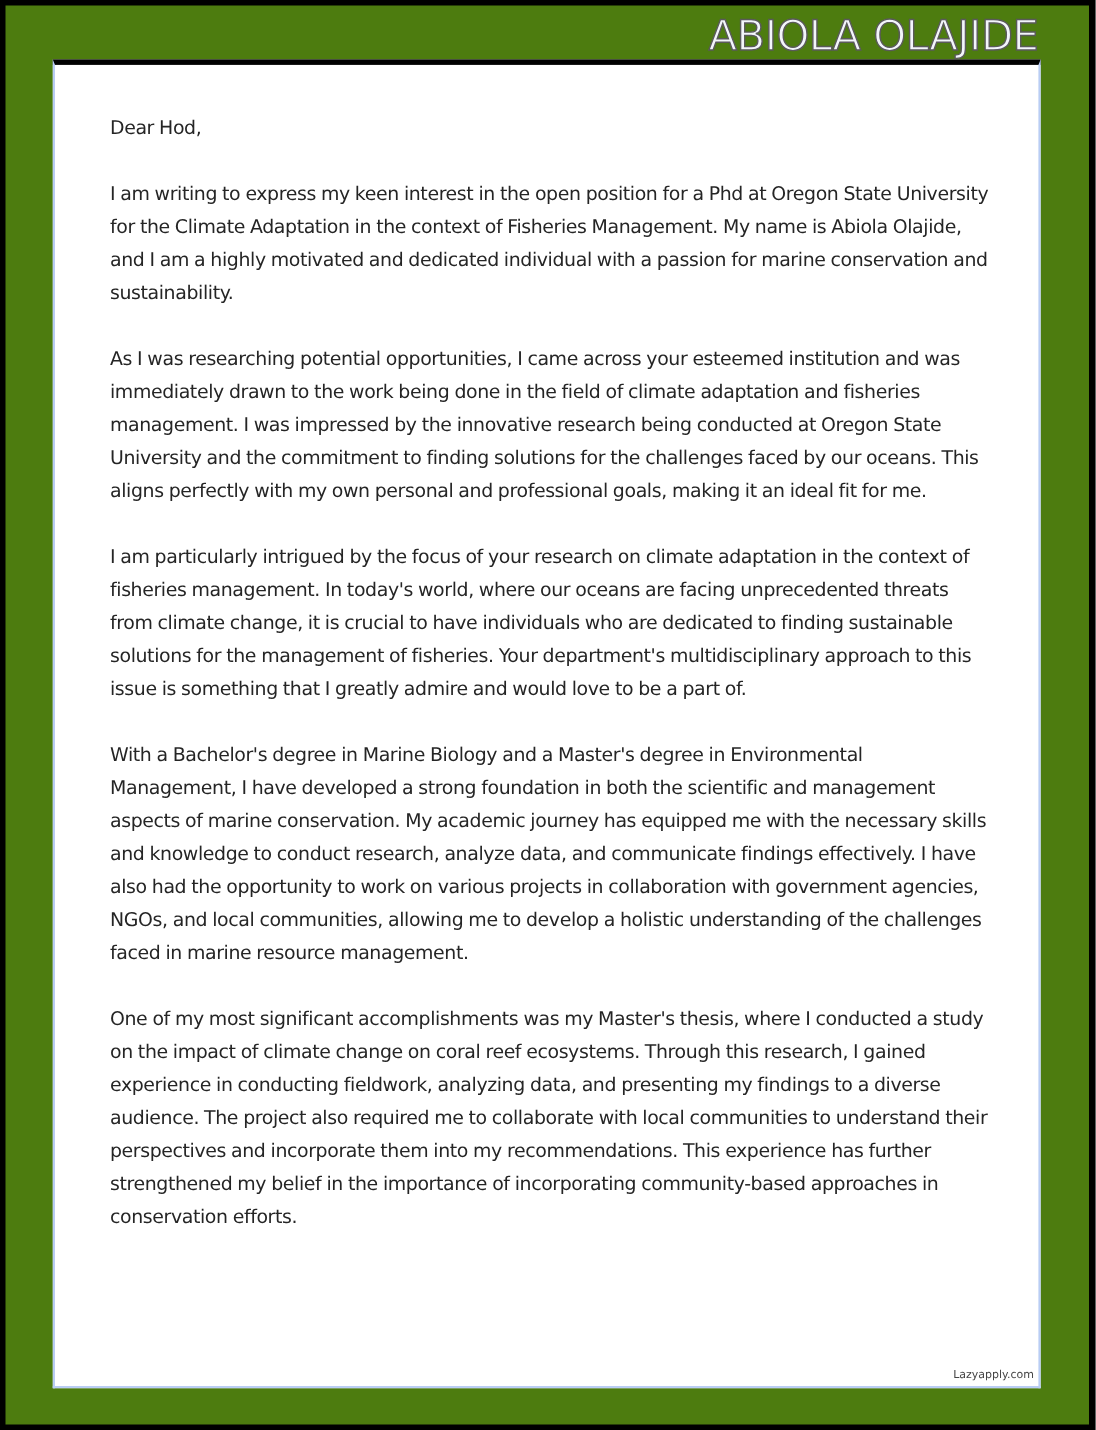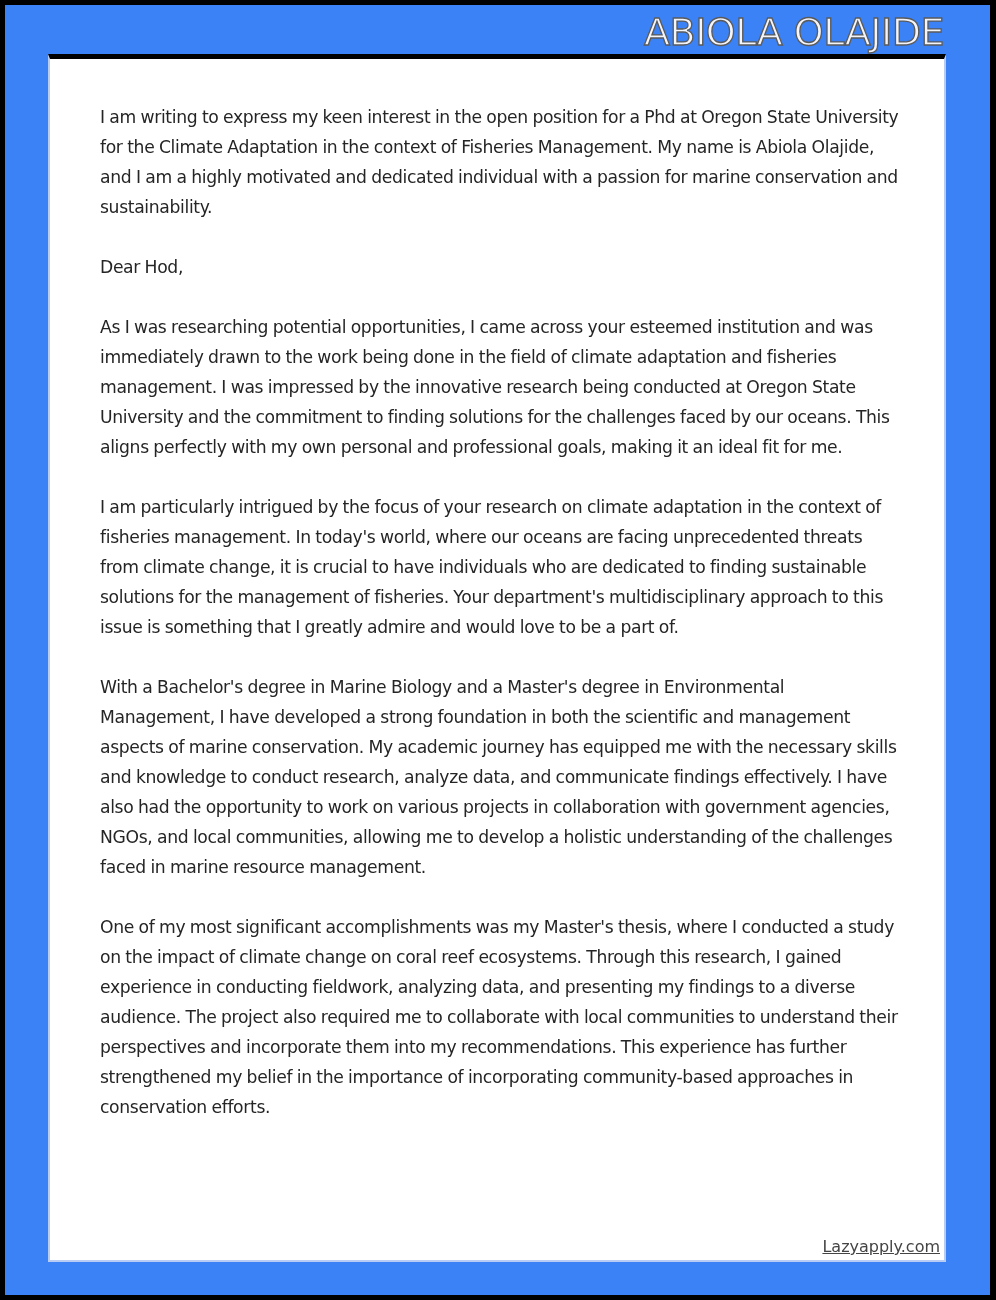--- a/index.html
+++ b/index.html
@@ -13,21 +13,21 @@
       background: #000;
       position: relative;
       font-family: "DejaVu Sans", sans-serif;
     }
     .frame {
       position: absolute;
       left: 5px;
       top: 5px;
       width: 985px;
       height: 1290px;
-      background: #3b82f6;
+      background: #4d7c0f;
       overflow: hidden;
     }
     .name-title {
       position: absolute;
       right: 46px;
       top: 8px;
       margin: 0;
       font-family: "DejaVu Sans", sans-serif;
       font-size: 38px;
       font-weight: normal;
@@ -63,39 +63,38 @@
       z-index: 2;
     }
     .letter p {
       margin: 0 0 30px 0;
     }
     .watermark {
       position: absolute;
       right: 4px;
       bottom: 4px;
       font-family: "DejaVu Sans", sans-serif;
-      font-size: 16px;
+      font-size: 10px;
       color: #444;
       background: #fff;
       padding-left: 8px;
       z-index: 3;
-      text-decoration: underline;
     }
   </style>
 </head>
 <body>
 
 <div class="frame">
   <h1 class="name-title">ABIOLA OLAJIDE</h1>
 
   <div class="card">
     <div class="watermark">Lazyapply.com</div>
   </div>
 
   <div class="letter">
+    <p>Dear Hod,</p>
     <p>I am writing to express my keen interest in the open position for a Phd at Oregon State University for the Climate Adaptation in the context of Fisheries Management. My name is Abiola Olajide, and I am a highly motivated and dedicated individual with a passion for marine conservation and sustainability.</p>
-    <p>Dear Hod,</p>
     <p>As I was researching potential opportunities, I came across your esteemed institution and was immediately drawn to the work being done in the field of climate adaptation and fisheries management. I was impressed by the innovative research being conducted at Oregon State University and the commitment to finding solutions for the challenges faced by our oceans. This aligns perfectly with my own personal and professional goals, making it an ideal fit for me.</p>
     <p>I am particularly intrigued by the focus of your research on climate adaptation in the context of fisheries management. In today's world, where our oceans are facing unprecedented threats from climate change, it is crucial to have individuals who are dedicated to finding sustainable solutions for the management of fisheries. Your department's multidisciplinary approach to this issue is something that I greatly admire and would love to be a part of.</p>
     <p>With a Bachelor's degree in Marine Biology and a Master's degree in Environmental Management, I have developed a strong foundation in both the scientific and management aspects of marine conservation. My academic journey has equipped me with the necessary skills and knowledge to conduct research, analyze data, and communicate findings effectively. I have also had the opportunity to work on various projects in collaboration with government agencies, NGOs, and local communities, allowing me to develop a holistic understanding of the challenges faced in marine resource management.</p>
     <p>One of my most significant accomplishments was my Master's thesis, where I conducted a study on the impact of climate change on coral reef ecosystems. Through this research, I gained experience in conducting fieldwork, analyzing data, and presenting my findings to a diverse audience. The project also required me to collaborate with local communities to understand their perspectives and incorporate them into my recommendations. This experience has further strengthened my belief in the importance of incorporating community-based approaches in conservation efforts.</p>
   </div>
 </div>
 
 </body></html>

